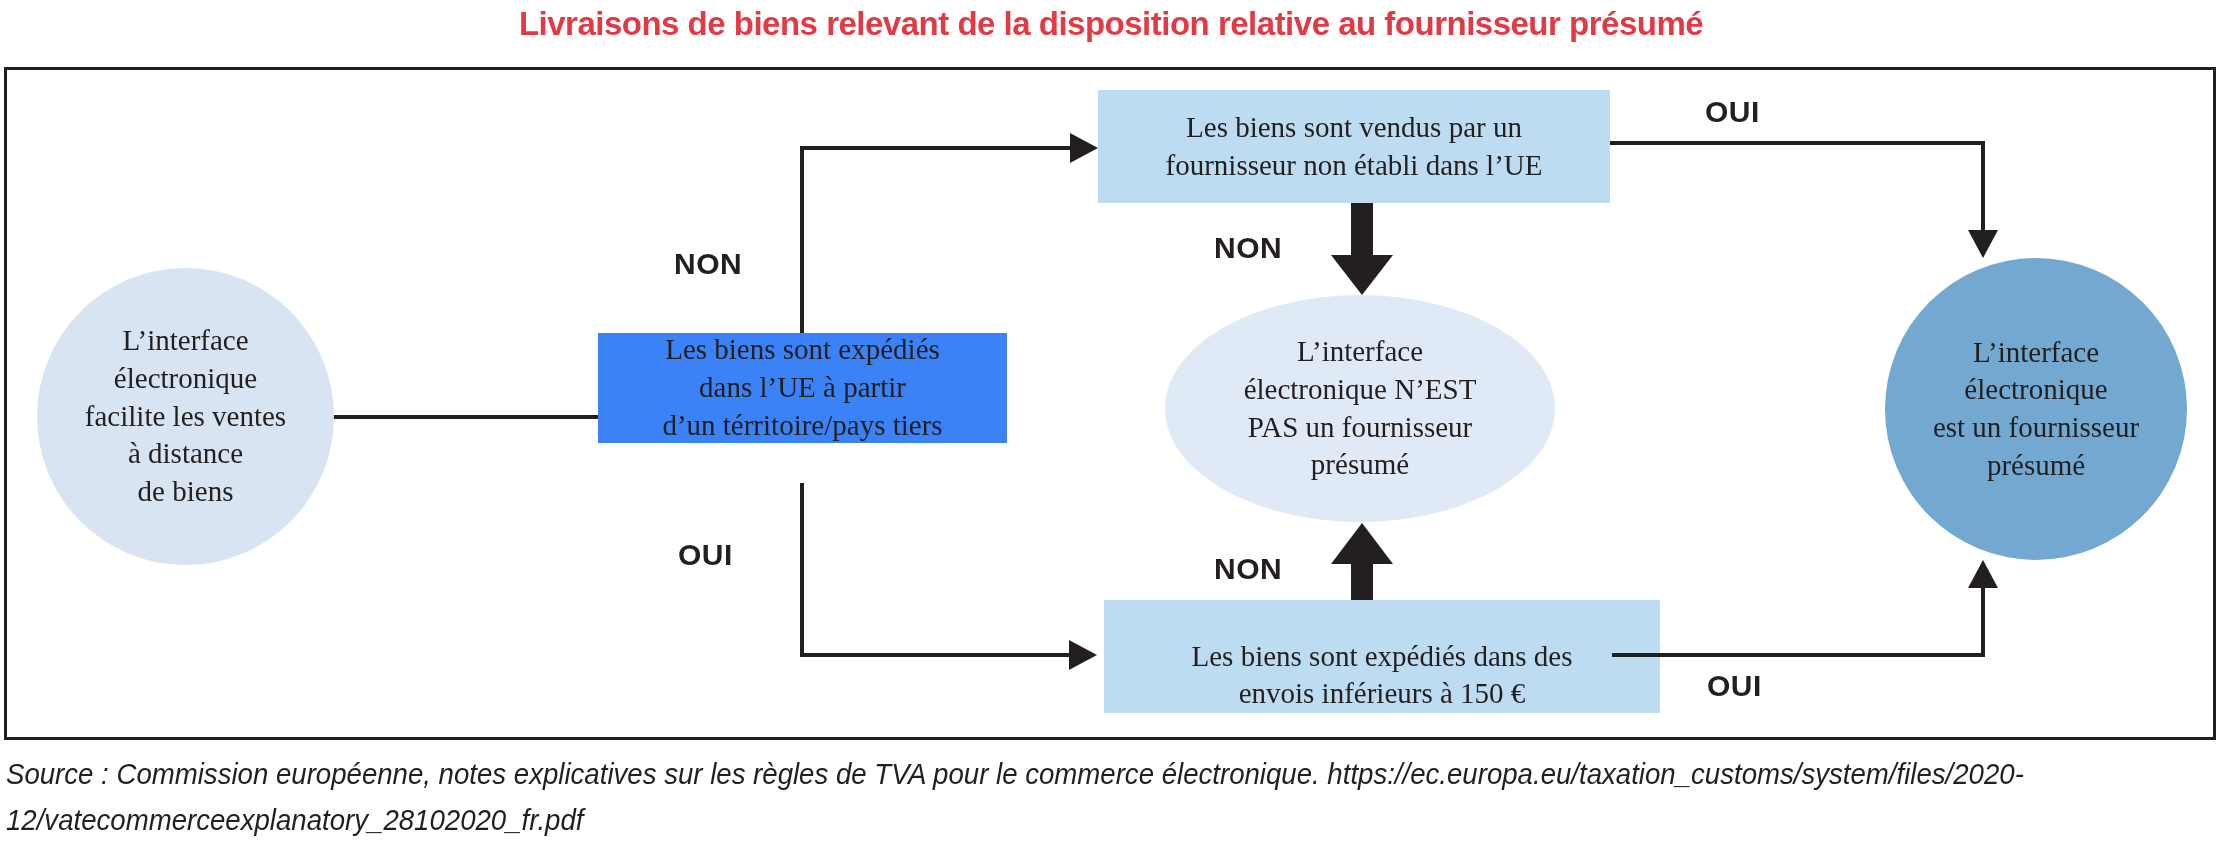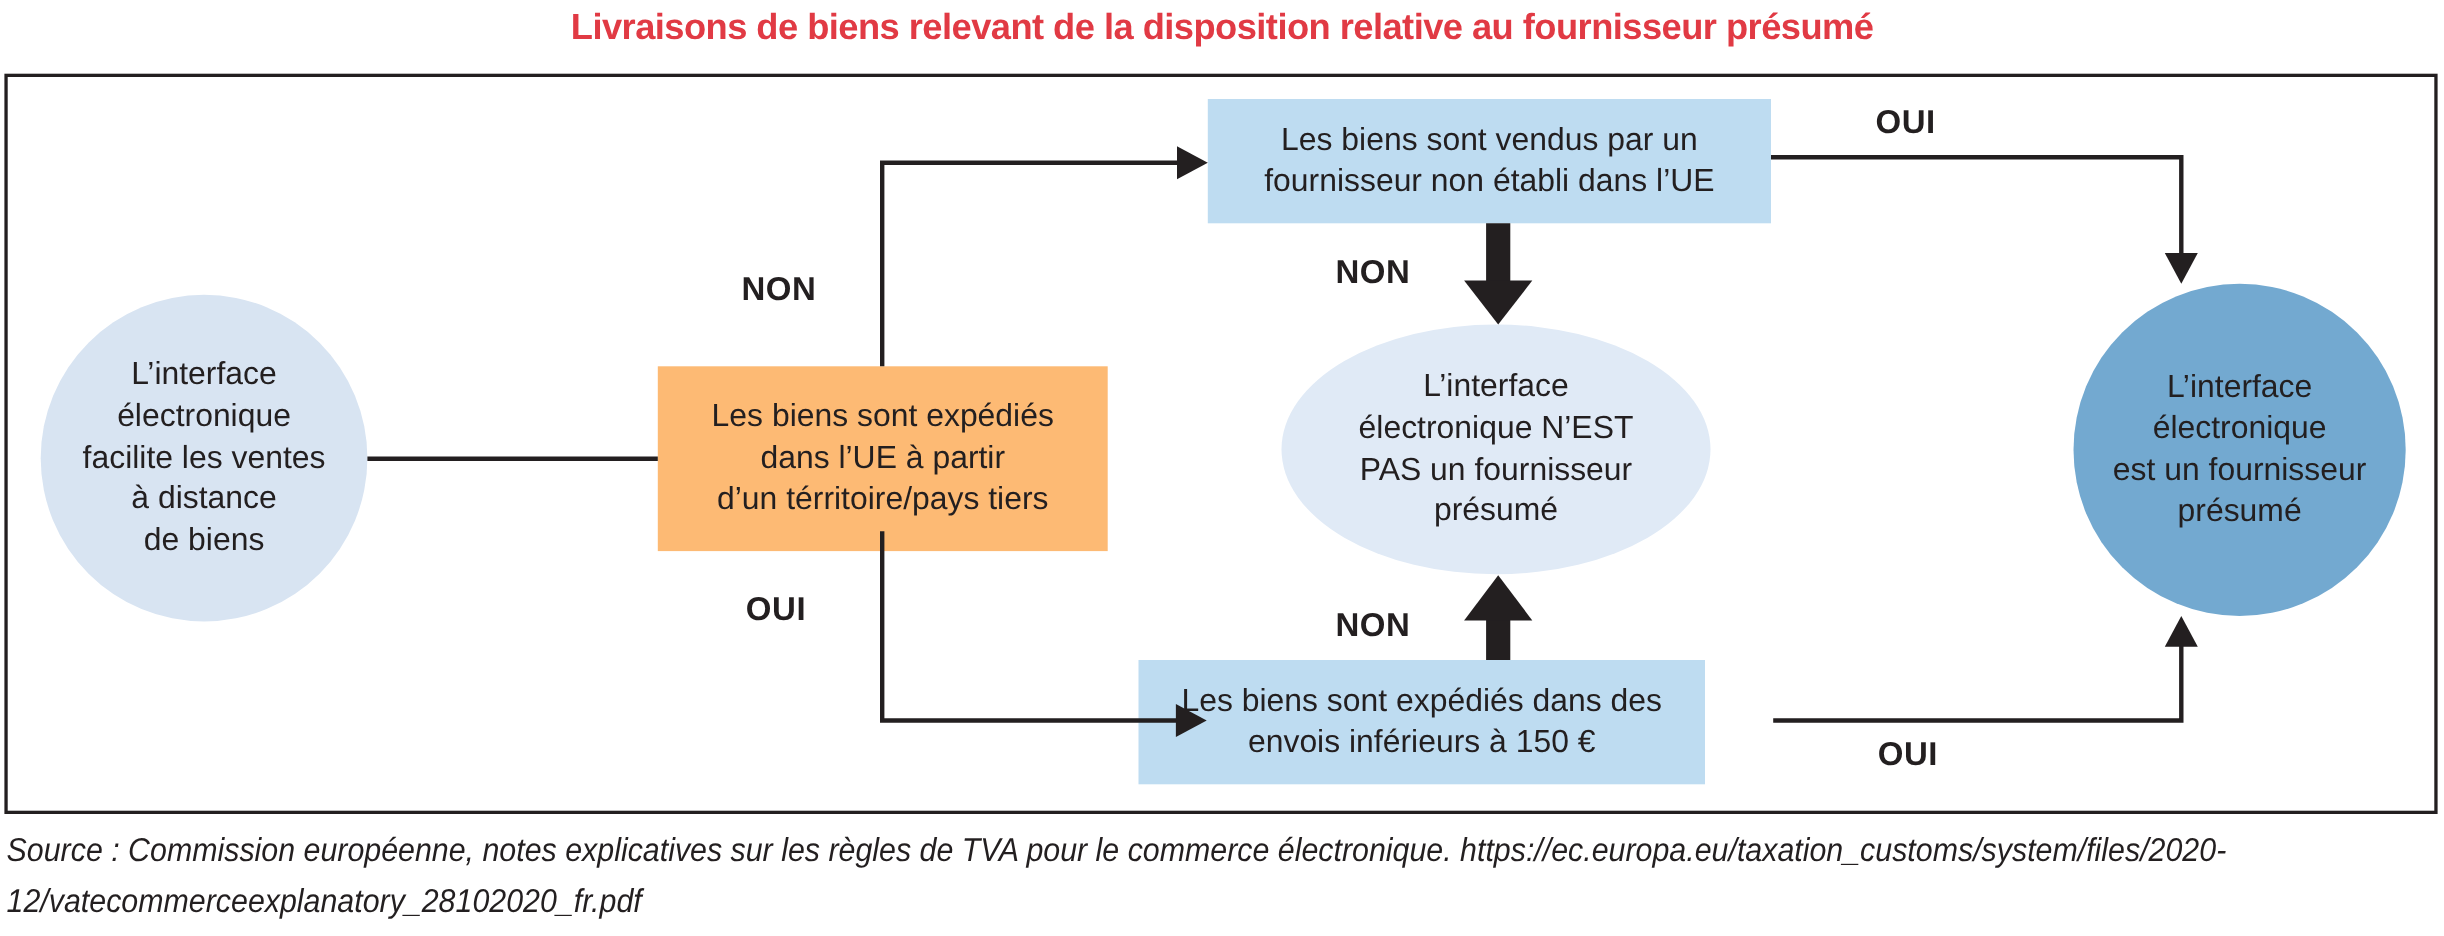--- a/index.html
+++ b/index.html
@@ -31,26 +31,27 @@
   .node {
     position: absolute;
     display: flex;
     align-items: center;
     justify-content: center;
     text-align: center;
     color: #231f20;
     font-size: 29px;
     line-height: 1.3;
     white-space: pre-line;
+    font-family: Liberation Serif, serif;
   }
   .n-start   { left: 37px;   top: 268px; width: 297px; height: 297px; border-radius: 50%; background: #d8e4f2; }
-  .n-shipped { left: 598px;  top: 333px; width: 409px; height: 168px; background: #fdba74; }
+  .n-shipped { left: 598px;  top: 333px; width: 409px; height: 110px; background: #3b82f6; }
   .n-vendor  { left: 1098px; top: 90px;  width: 512px; height: 113px; background: #bedcf1; }
   .n-notdeemed { left: 1165px; top: 295px; width: 390px; height: 227px; border-radius: 50%; background: #e0eaf6; }
-  .n-consign { left: 1035px; top: 600px; width: 515px; height: 113px; background: #bedcf1; }
+  .n-consign { left: 1104px; top: 600px; width: 556px; height: 113px; background: #bedcf1; align-items: flex-end; }
   .n-deemed  { left: 1885px; top: 258px; width: 302px; height: 302px; border-radius: 50%; background: #73a9d0; }
   .connectors {
     position: absolute;
     left: 0; top: 0;
     width: 2222px; height: 851px;
     pointer-events: none;
   }
   .flabel {
     position: absolute;
     width: 130px;

